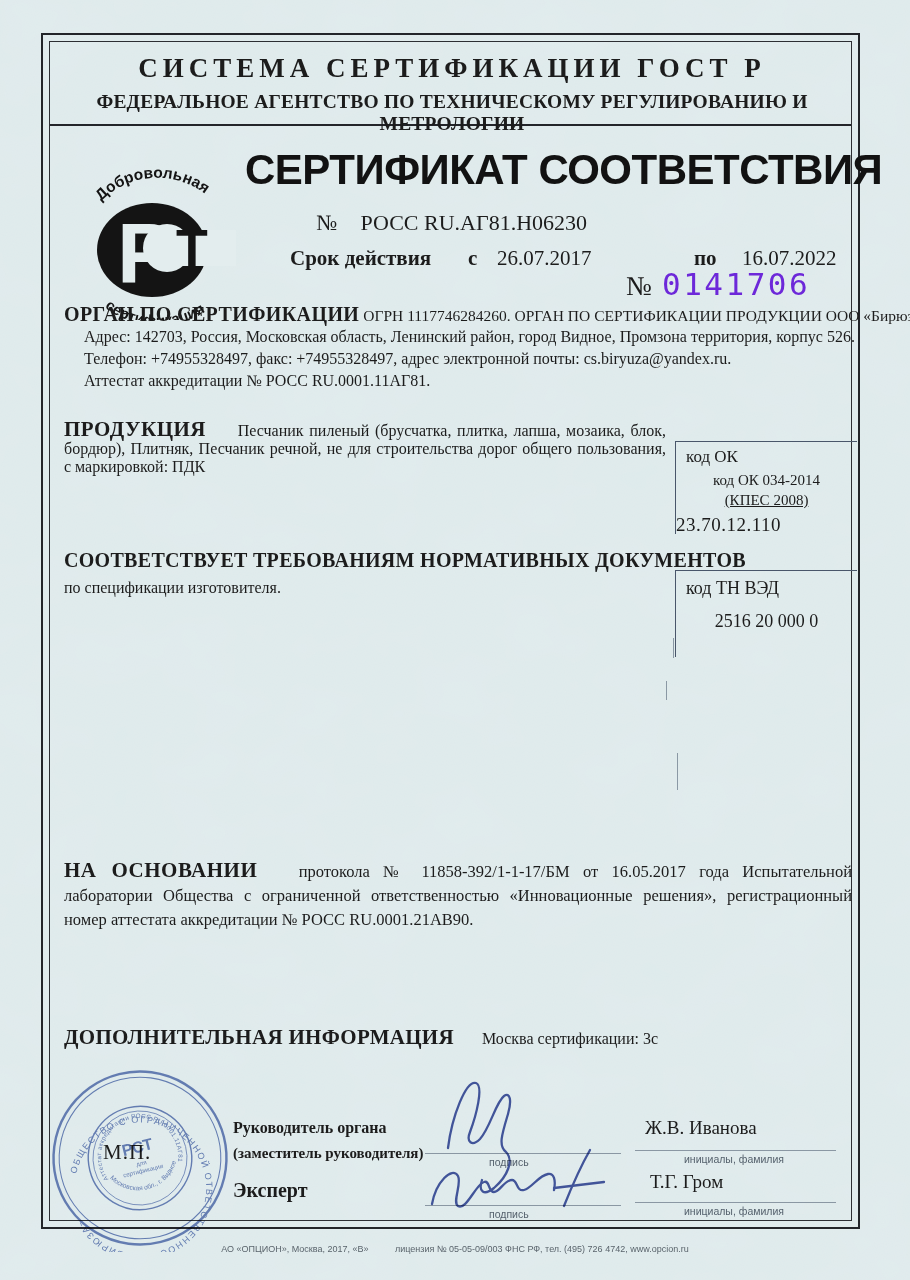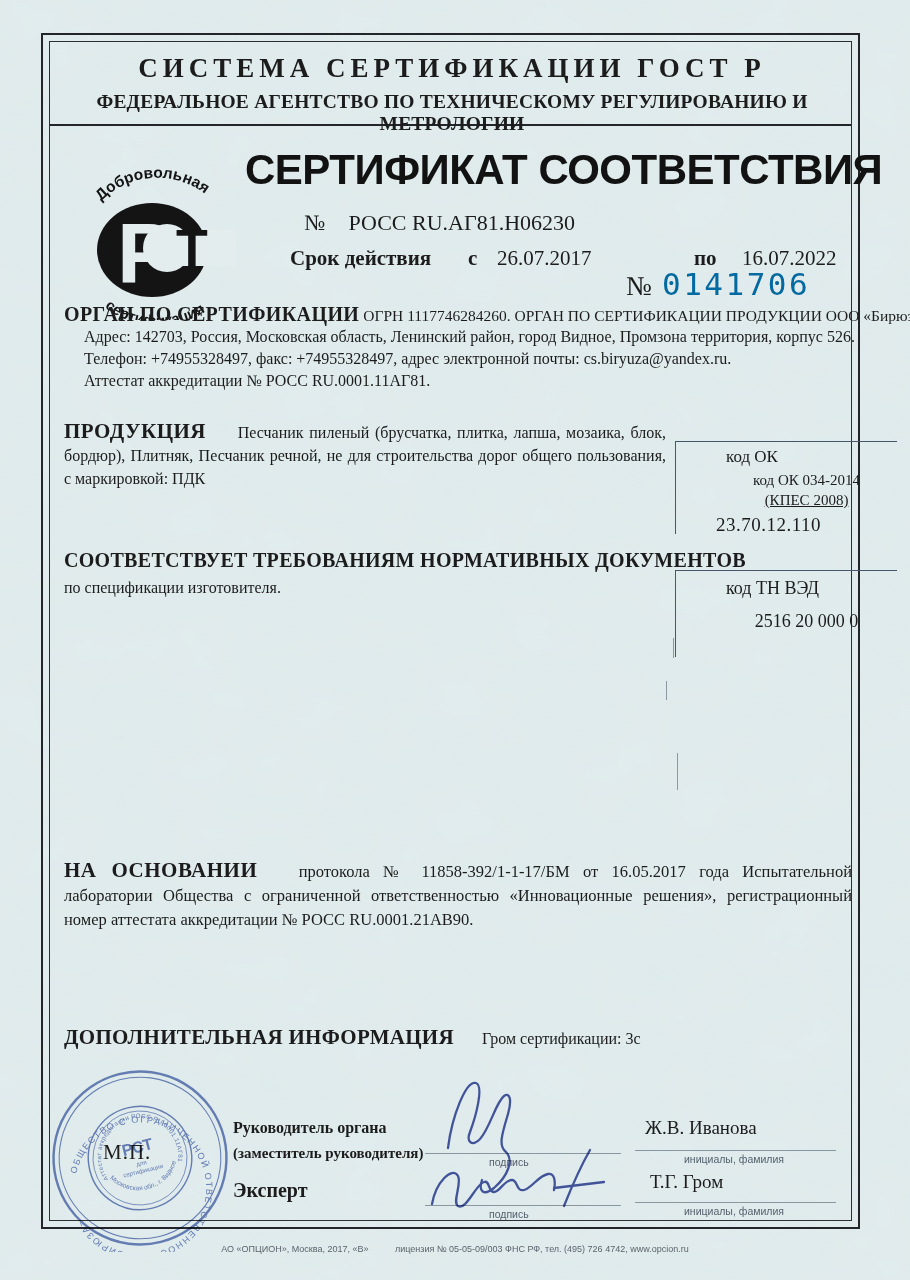--- a/index.html
+++ b/index.html
@@ -13,43 +13,43 @@
   .hdr-divider{left:50px;top:124px;width:801px;height:2px;background:#23252a;z-index:2;}
   
   .hdr1{left:52px;top:53px;width:800px;text-align:center;font-size:27px;font-weight:bold;
         letter-spacing:5px;z-index:2;}
   .hdr2{left:52px;top:91px;width:800px;text-align:center;font-size:19.5px;font-weight:bold;
         letter-spacing:0.2px;z-index:2;}
   
   .doc-title{left:245px;top:146px;width:600px;text-align:center;white-space:nowrap;
              font-family:"Liberation Sans",sans-serif;font-size:42px;font-weight:bold;
              letter-spacing:-0.5px;color:#121212;z-index:2;}
-  .certnum-row{left:304px;top:210px;font-size:22px;z-index:2;}
+  .certnum-row{left:316px;top:210px;font-size:22px;z-index:2;}
   .certnum-row .val{margin-left:18px;}
   .validity{top:246px;font-size:21px;z-index:2;text-align:center;}
   .v-label{left:290px;font-weight:bold;}
   .v-c{left:468px;font-weight:bold;}
   .v-from{left:497px;}
   .v-po{left:694px;font-weight:bold;}
   .v-to{left:742px;}
   .blank-no-sym{left:626px;top:271px;font-size:27px;z-index:2;}
   .blank-no{left:662px;top:266px;font-family:"DejaVu Sans Mono",monospace;font-size:31px;
-            letter-spacing:2.5px;color:#0369a1;z-index:2;}
+            letter-spacing:2.5px;color:#6d28d9;z-index:2;}
   
   .org{left:64px;top:303px;width:795px;z-index:2;}
   .org .line1{white-space:nowrap;}
   .org .h{font-size:20px;font-weight:bold;letter-spacing:0.4px;}
   .org .run{font-size:15.5px;}
   .org .sub{padding-left:20px;font-size:16px;line-height:22px;}
   
-  .production{left:64px;top:420px;width:602px;font-size:16px;line-height:23px;
+  .production{left:64px;top:420px;width:602px;font-size:16px;line-height:18px;
               text-align:justify;z-index:2;}
   .production .h{font-size:21px;font-weight:bold;letter-spacing:0.5px;margin-right:26px;}
   
-  .codebox{border-top:1.5px solid #49566a;border-left:1.5px solid #49566a;z-index:2;padding-left:40px;}
+  .codebox{border-top:1.5px solid #49566a;border-left:1.5px solid #49566a;z-index:2;}
   .box-ok{left:675px;top:441px;width:181px;height:92px;}
   .box-ok .lbl{margin:5px 0 0 10px;font-size:17px;}
   .box-ok .l1{text-align:center;font-size:15px;margin-top:5px;}
   .box-ok .l2{text-align:center;font-size:15px;margin-top:3px;text-decoration:underline;}
   .box-ok .val{text-align:left;font-size:19px;margin-top:5px;letter-spacing:0.5px;}
   .box-tnved{left:675px;top:570px;width:181px;height:86px;}
   .box-tnved .lbl{margin:7px 0 0 10px;font-size:18px;}
   .box-tnved .val{text-align:center;font-size:18px;margin-top:12px;}
   .tick{width:1px;background:#5c6b7e;opacity:0.65;z-index:2;}
   
@@ -182,21 +182,21 @@
   <div class="abs tick" style="left:666px;top:681px;height:19px;"></div>
   <div class="abs tick" style="left:677px;top:753px;height:37px;"></div>
 
   <div class="abs basis">
     <span class="h">НА ОСНОВАНИИ</span>
     <span>протокола № 11858-392/1-1-17/БМ от 16.05.2017 года Испытательной лаборатории Общества с ограниченной ответственностью «Инновационные решения», регистрационный номер аттестата аккредитации № РОСС RU.0001.21АВ90.</span>
   </div>
 
   <div class="abs additional">
     <span class="h">ДОПОЛНИТЕЛЬНАЯ ИНФОРМАЦИЯ</span>
-    <span class="run">Гром сертификации: 3с</span>
+    <span class="run">Москва сертификации: 3с</span>
   </div>
 
   <div class="abs mp">М.П.</div>
   <div class="abs head-label">Руководитель органа</div>
   <div class="abs head-sub">(заместитель руководителя)</div>
   <div class="abs expert-label">Эксперт</div>
 
   <div class="abs sigline sl1"></div>
   <div class="abs sigline sl2"></div>
   <div class="abs sigline nl1"></div>

